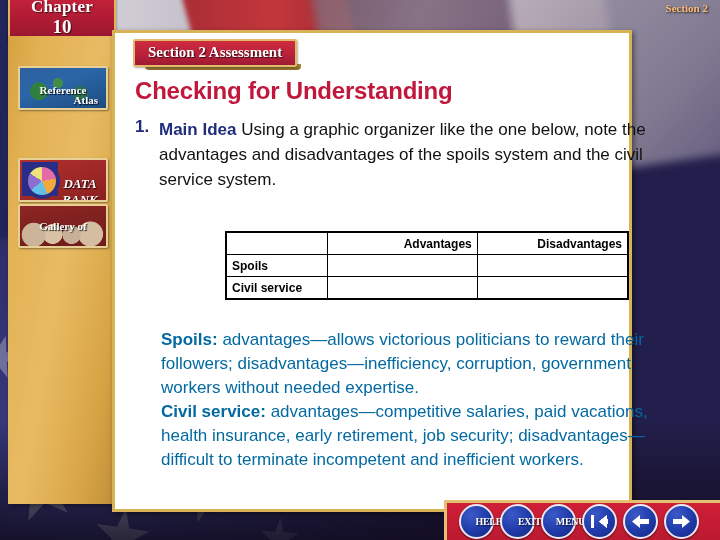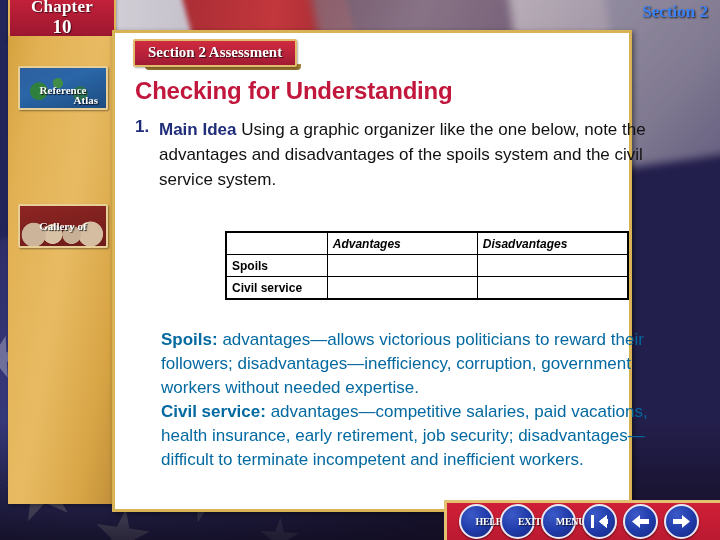--- a/index.html
+++ b/index.html
@@ -129,21 +129,21 @@
     position:absolute;left:112px;top:30px;width:520px;height:482px;
     background:#ffffff;border:3px solid #d8b356;
     box-shadow:2px 2px 5px rgba(0,0,0,.45);
     box-sizing:border-box;
     padding-left:25px;
   }
 
   
   #section-label{
     position:absolute;right:12px;top:2px;
-    color:#3b82f6;font-family:"Liberation Serif", serif;font-weight:bold;font-size:17px;
+    color:#fdba74;font-family:"Liberation Serif", serif;font-weight:bold;font-size:11px;
     text-shadow:1px 1px 2px rgba(0,0,0,.8);
   }
 
   
   #assessment-banner{
     position:absolute;left:18px;top:6px;
     padding:3px 13px 4px 13px;
     background:linear-gradient(180deg,#cf2b3e 0%,#b5213a 60%,#9f1a32 100%);
     border:2px solid #e0bb6b;border-radius:2px;
     color:#ffffff;font-family:"Liberation Serif", serif;font-weight:bold;font-size:15px;
@@ -169,21 +169,21 @@
 
   
   #organizer{
     position:absolute;left:110px;top:198px;border-collapse:collapse;
     border:2px solid #000;background:#fff;
   }
   #organizer td,#organizer th{
     border:1px solid #000;font-size:12px;font-weight:bold;color:#000;
     font-family:"Liberation Sans", sans-serif;height:19px;padding:1px 5px;
   }
-  #organizer th{text-align:left;font-style:italic;}
+  #organizer th{text-align:right;}
   #organizer td.rowhead{text-align:left;white-space:nowrap;}
   .c-blank{width:140px;}
   .c-head{width:90px;}
 
   
   #answer{
     position:absolute;left:46px;top:295px;width:500px;
     color:#0369a1;font-size:17px;line-height:24px;
   }
   #answer b{font-weight:bold;}
@@ -234,20 +234,26 @@
 </div>
 
 <div id="sidebar">
 
   <div class="side-btn" id="btn-ref">
     <span class="cap l1">Reference</span>
     <span class="cap l2">Atlas</span>
   </div>
 
 
+  <div class="side-btn" id="btn-data">
+    <span class="pie-bg"></span>
+    <span class="pie"></span>
+    <span class="cap l1">DATA</span>
+    <span class="cap l2">BANK</span>
+  </div>
 
   <div class="side-btn" id="btn-pres">
     <span class="cap l1">Gallery of</span>
     <span class="cap l2">Presidents</span>
   </div>
 
 </div>
 
 <div id="content-panel">
 

